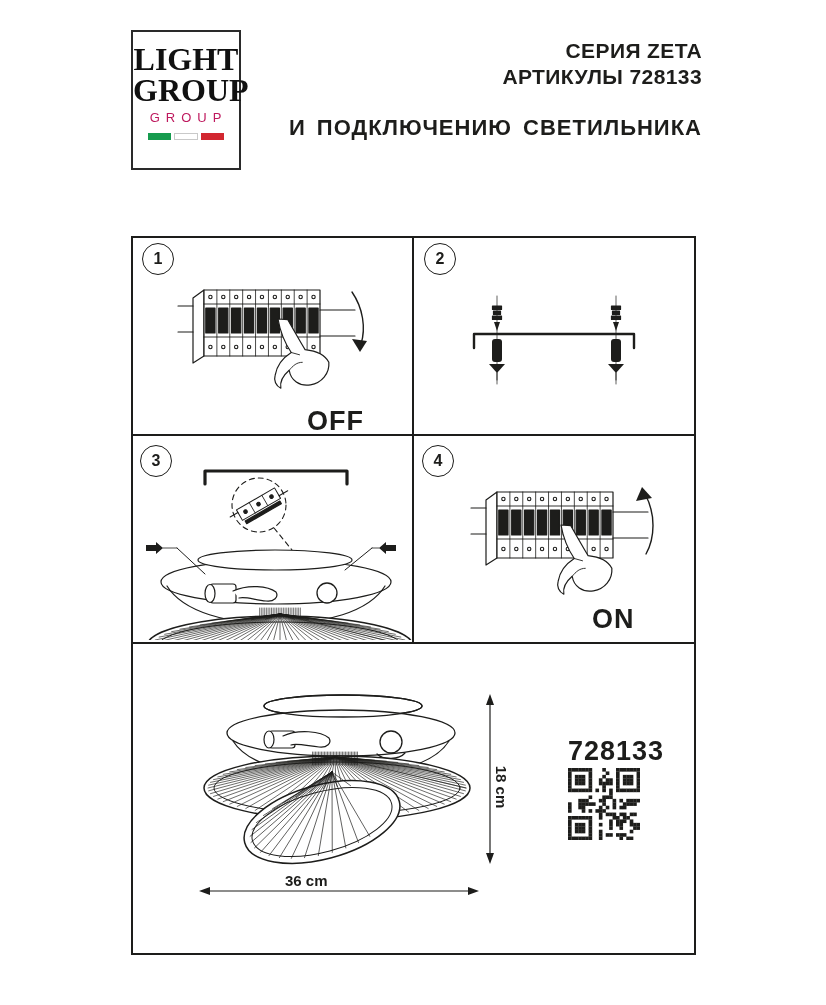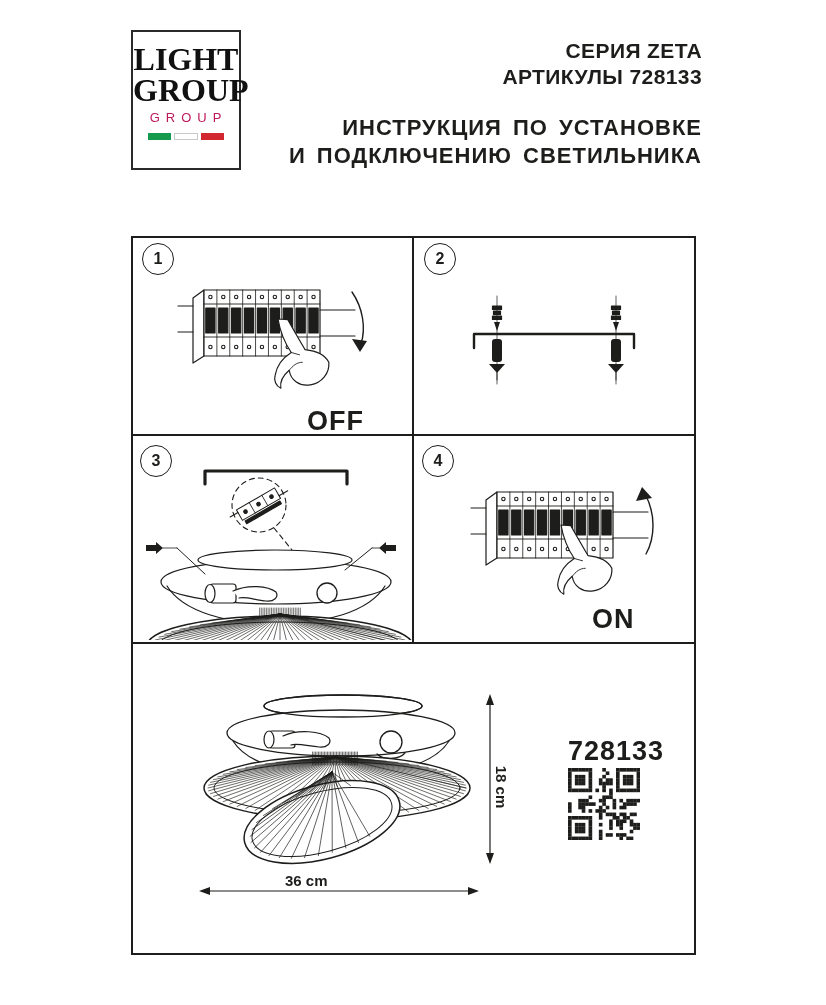--- a/index.html
+++ b/index.html
@@ -52,21 +52,20 @@
       <span class="fg" style="background: rgb(22, 155, 78);"></span>
       <span class="fw" style="background: rgb(255, 255, 255);"></span>
       <span class="fr" style="background: rgb(210, 39, 48);"></span>
     </div>
   </div>
 
   <div class="abs head-text">
     <div class="head-line1">СЕРИЯ ZETA</div>
     <div class="head-line2">АРТИКУЛЫ 728133</div>
     <div class="head-title">
-      <div>ИНСТРУКЦИЯ ПО УСТАНОВКЕ</div>
       <div>И ПОДКЛЮЧЕНИЮ СВЕТИЛЬНИКА</div>
     </div>
   </div>
 </header>
 
 <div class="abs grid">
   <div class="row row1">
     <div class="cell cellL">
       <div class="badge" style="left:9px;top:5px;">1</div>
       <svg id="art1" class="art" width="279" height="194" viewBox="0 0 279 194">

